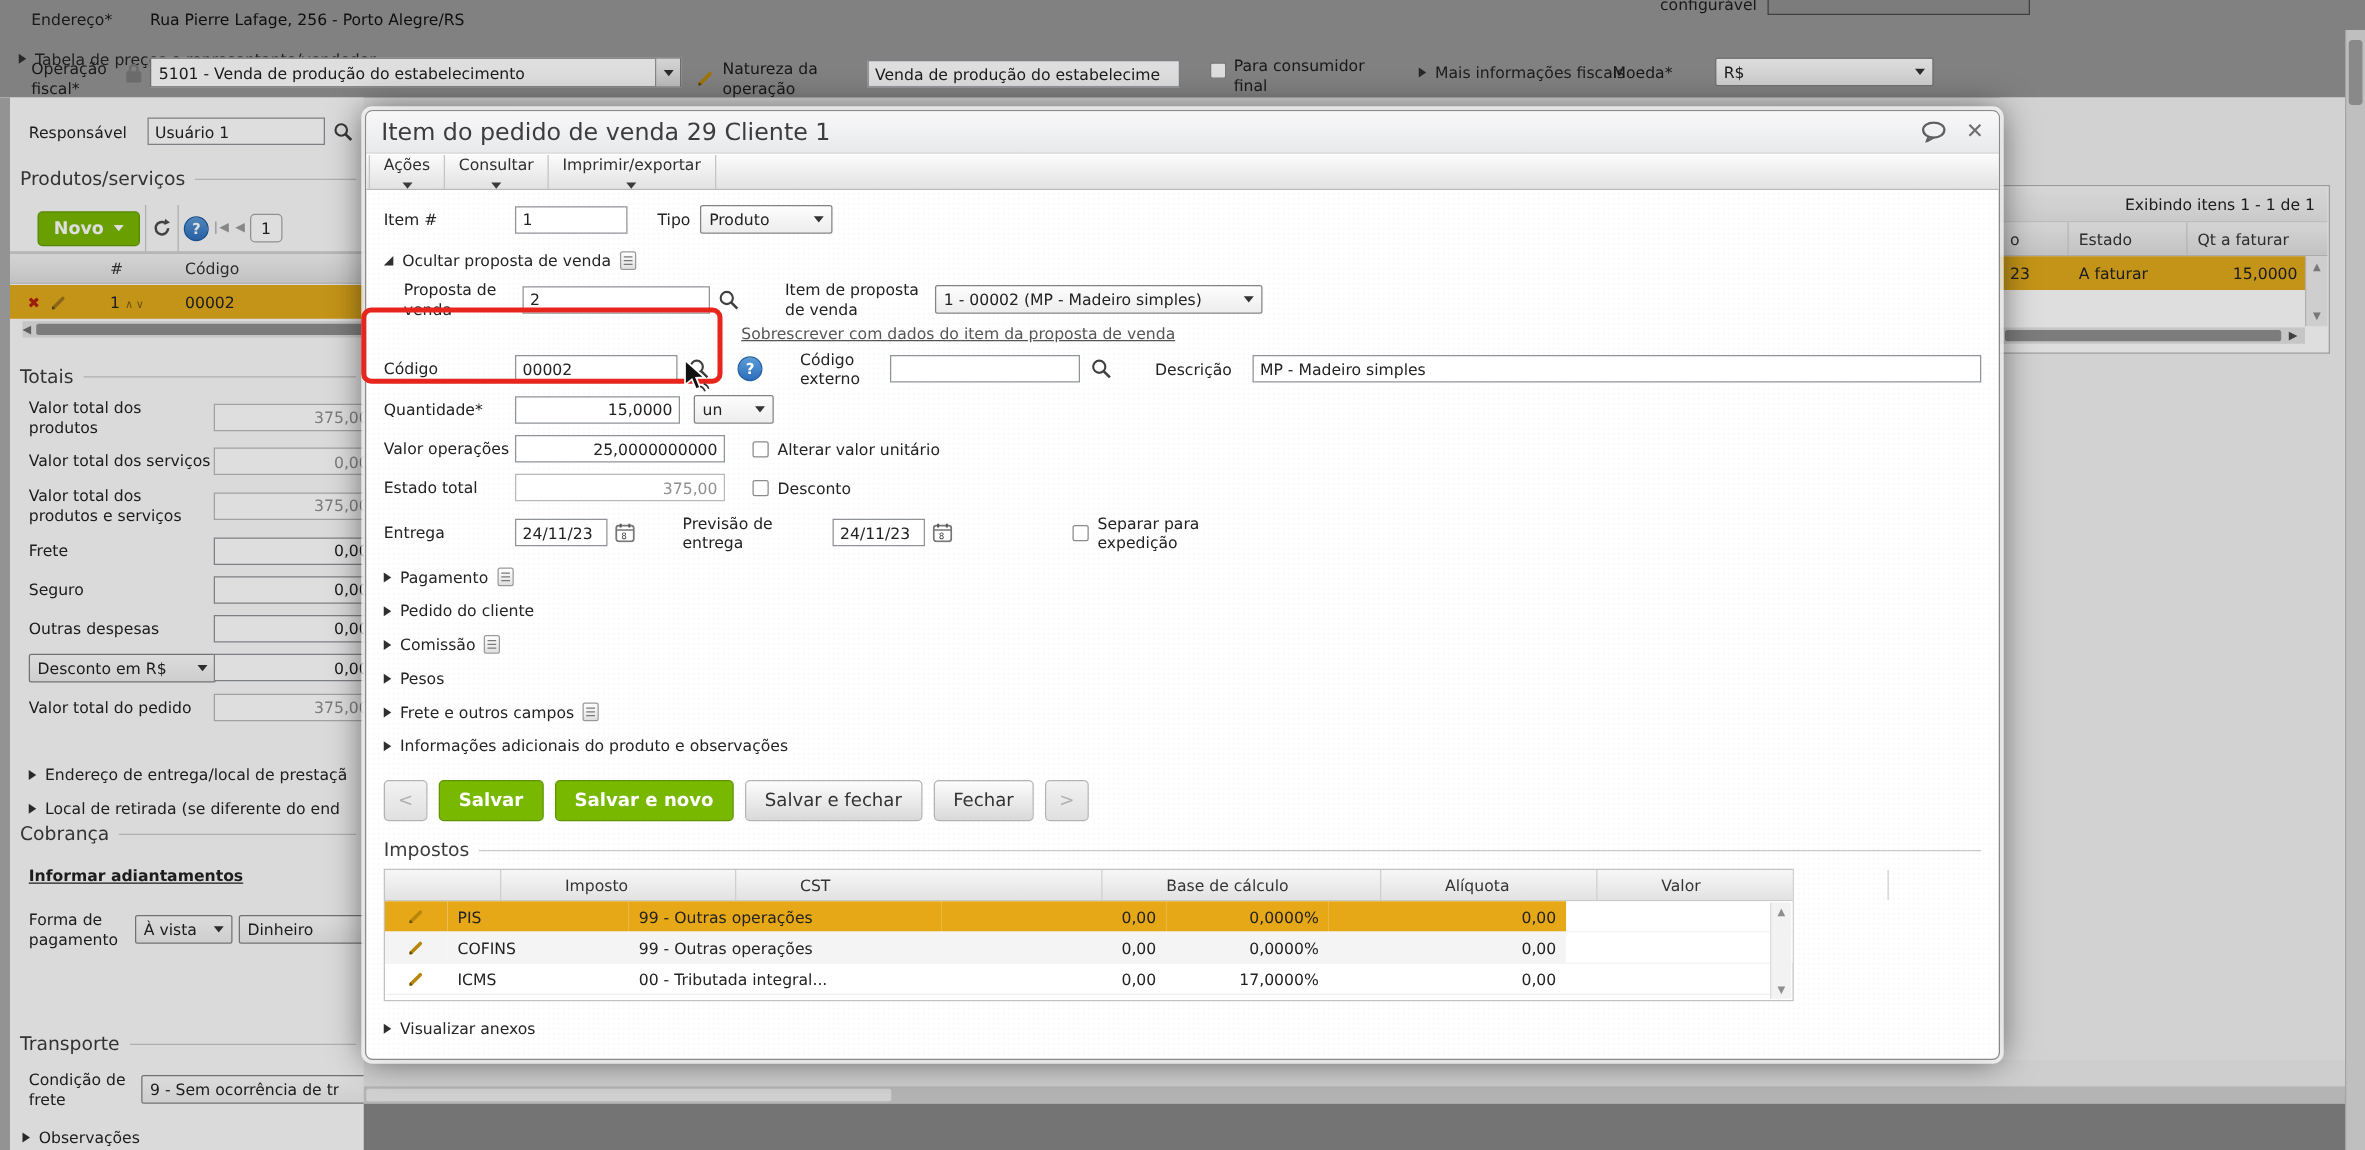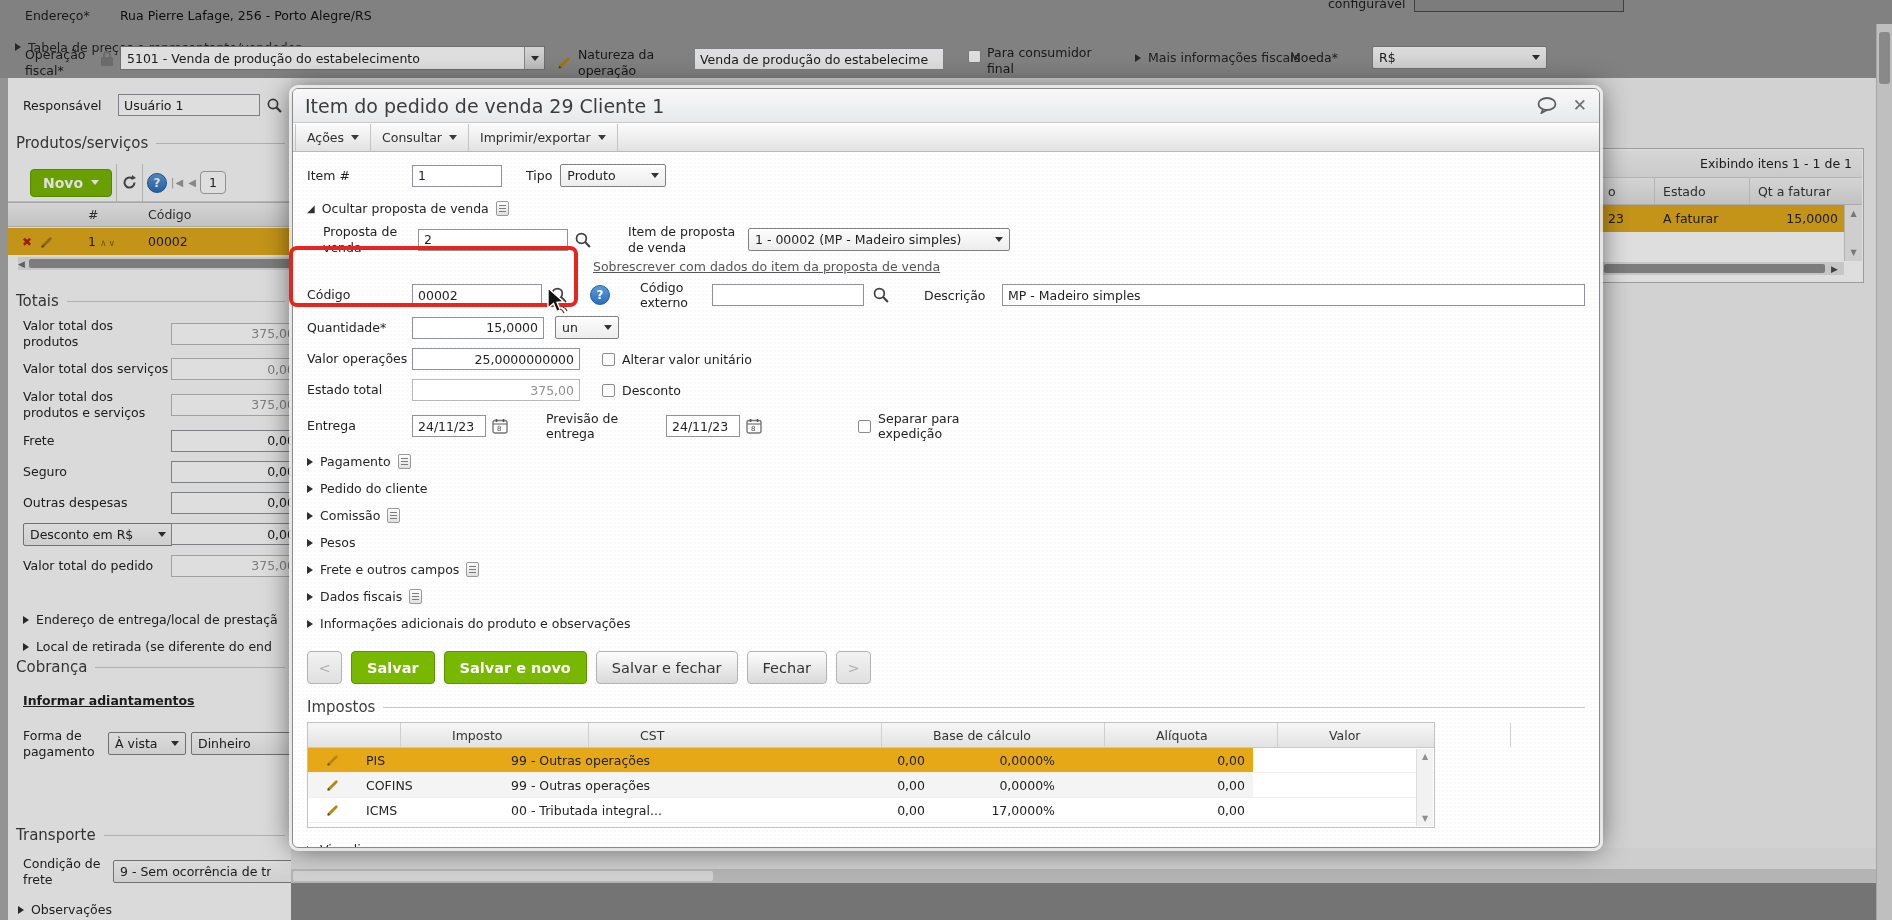--- a/index.html
+++ b/index.html
@@ -90,21 +90,21 @@
            background-image:radial-gradient(rgba(0,0,0,.025) 1px, transparent 1px); background-size:4px 4px; }
   .m-title { height:34px; background:linear-gradient(#f8f8f9,#e8e9eb); border-bottom:1px solid #c9c9c9;
              display:flex; align-items:center; padding:0 12px; }
   .m-title h1 { font-size:19px; font-weight:normal; color:#3c3c3c; }
   .m-ticons { margin-left:auto; display:flex; align-items:center; gap:14px; }
   .xicon { color:#6e6e6e; font-size:17px; font-weight:bold; line-height:1; }
 
   .menubar { height:29px; border-bottom:1px solid #b9b9b9; border-top:1px solid #fff;
              background:linear-gradient(#fbfbfb,#e2e2e2); display:flex; }
   .menu-item { display:flex; align-items:center; gap:7px; padding:0 11px; border-right:1px solid #c4c4c4;
-               color:#2f2f2f; }
+               color:#2f2f2f;flex-direction:column; }
   .menu-item:first-child { border-left:1px solid #c4c4c4; margin-left:2px; }
   .menu-item .dd { width:0; height:0; border-left:4px solid transparent; border-right:4px solid transparent;
                    border-top:5px solid #3a3a3a; }
 
   .m-body { padding:10px 14px 0 14px; position:relative; }
   .mrow { display:flex; align-items:center; }
   .mlbl { width:105px; flex:none; line-height:1.25; }
   .gap { flex:none; }
   .crow { display:flex; align-items:center; gap:7px; color:#242424; height:27px; }
   .indent { margin-left:16px; }
@@ -518,25 +518,20 @@
         <span class="tri"></span>
         <span>Pesos</span>
       </div>
       <div class="crow">
         <span class="tri"></span>
         <span>Frete e outros campos</span>
         <span class="formicon"></span>
       </div>
       <div class="crow">
         <span class="tri"></span>
-        <span>Dados fiscais</span>
-        <span class="formicon"></span>
-      </div>
-      <div class="crow">
-        <span class="tri"></span>
         <span>Informações adicionais do produto e observações</span>
       </div>
     </div>
 
     <div class="btnrow">
       <button class="btn nav">&lt;</button>
       <button class="btn green">Salvar</button>
       <button class="btn green">Salvar e novo</button>
       <button class="btn">Salvar e fechar</button>
       <button class="btn">Fechar</button>

